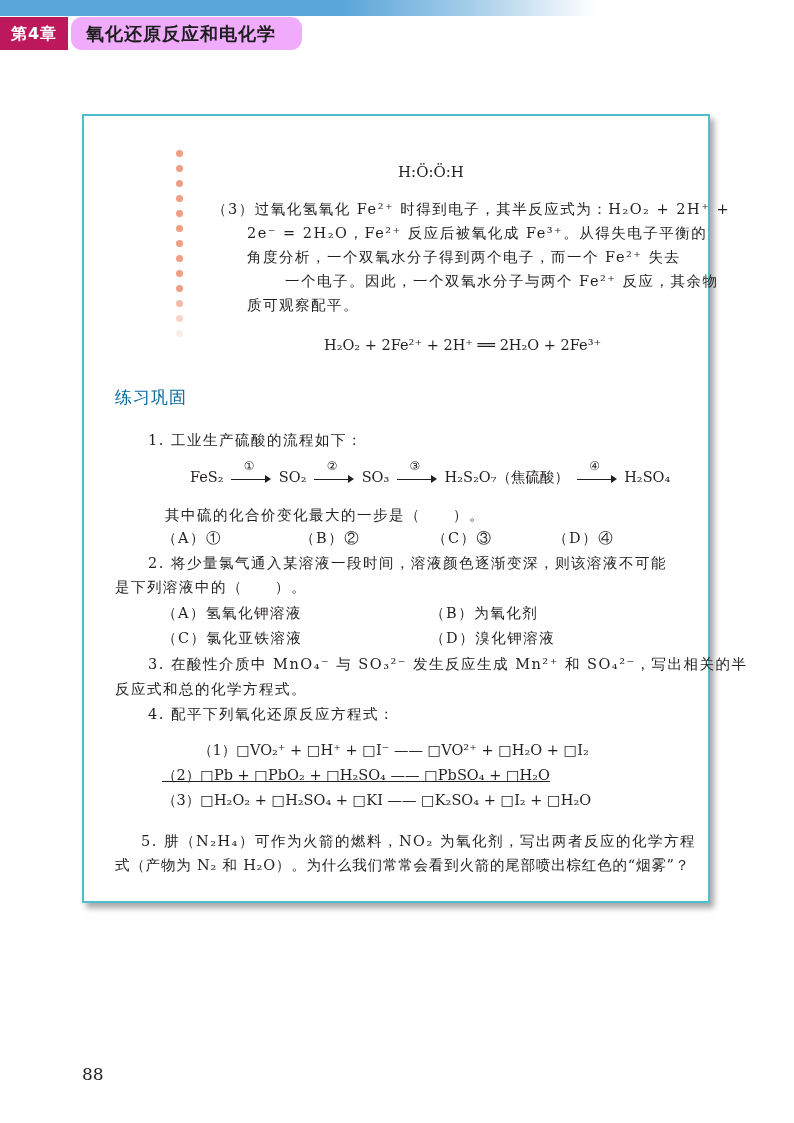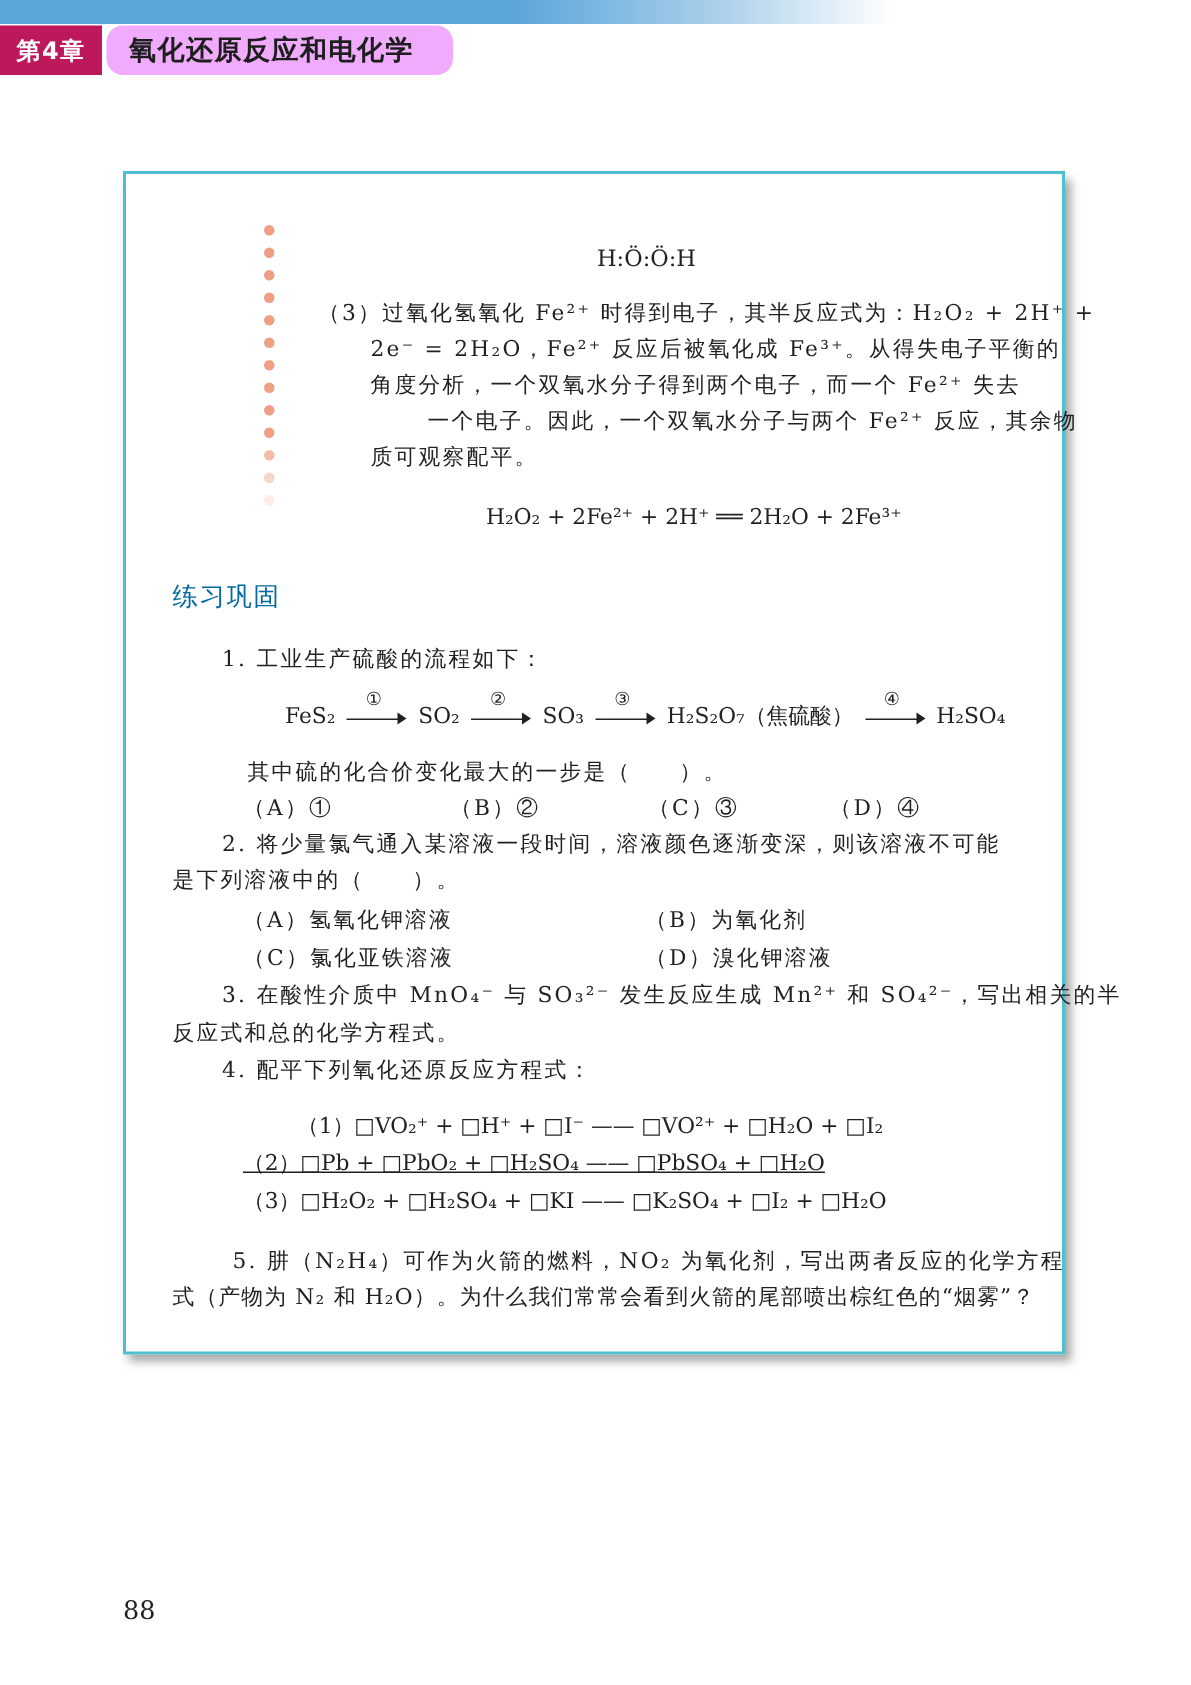--- a/index.html
+++ b/index.html
@@ -114,16 +114,16 @@
 <div class="opt" style="left:430px; top:629px;">（D）溴化钾溶液</div>
 
 <div class="txt" style="left:148px; top:652px;">3. 在酸性介质中 MnO₄⁻ 与 SO₃²⁻ 发生反应生成 Mn²⁺ 和 SO₄²⁻，写出相关的半</div>
 <div class="txt" style="left:115px; top:677px;">反应式和总的化学方程式。</div>
 
 <div class="txt" style="left:148px; top:702px;">4. 配平下列氧化还原反应方程式：</div>
 <div class="eq" style="left:162px; top:741px;margin-left:36px;">（1）□VO₂⁺ + □H⁺ + □I⁻ —— □VO²⁺ + □H₂O + □I₂</div>
 <div class="eq" style="left:162px; top:766px;text-decoration:underline;">（2）□Pb + □PbO₂ + □H₂SO₄ —— □PbSO₄ + □H₂O</div>
 <div class="eq" style="left:162px; top:791px;">（3）□H₂O₂ + □H₂SO₄ + □KI —— □K₂SO₄ + □I₂ + □H₂O</div>
 
-<div class="txt" style="left:155px; top:829px;text-align:right;">5. 肼（N₂H₄）可作为火箭的燃料，NO₂ 为氧化剂，写出两者反应的化学方程</div>
+<div class="txt" style="left:141px; top:829px;text-align:right;">5. 肼（N₂H₄）可作为火箭的燃料，NO₂ 为氧化剂，写出两者反应的化学方程</div>
 <div class="txt" style="left:115px; top:853px; letter-spacing:0.8px;">式（产物为 N₂ 和 H₂O）。为什么我们常常会看到火箭的尾部喷出棕红色的“烟雾”？</div>
 
 <div class="page-num">88</div>
 
 </body></html>

